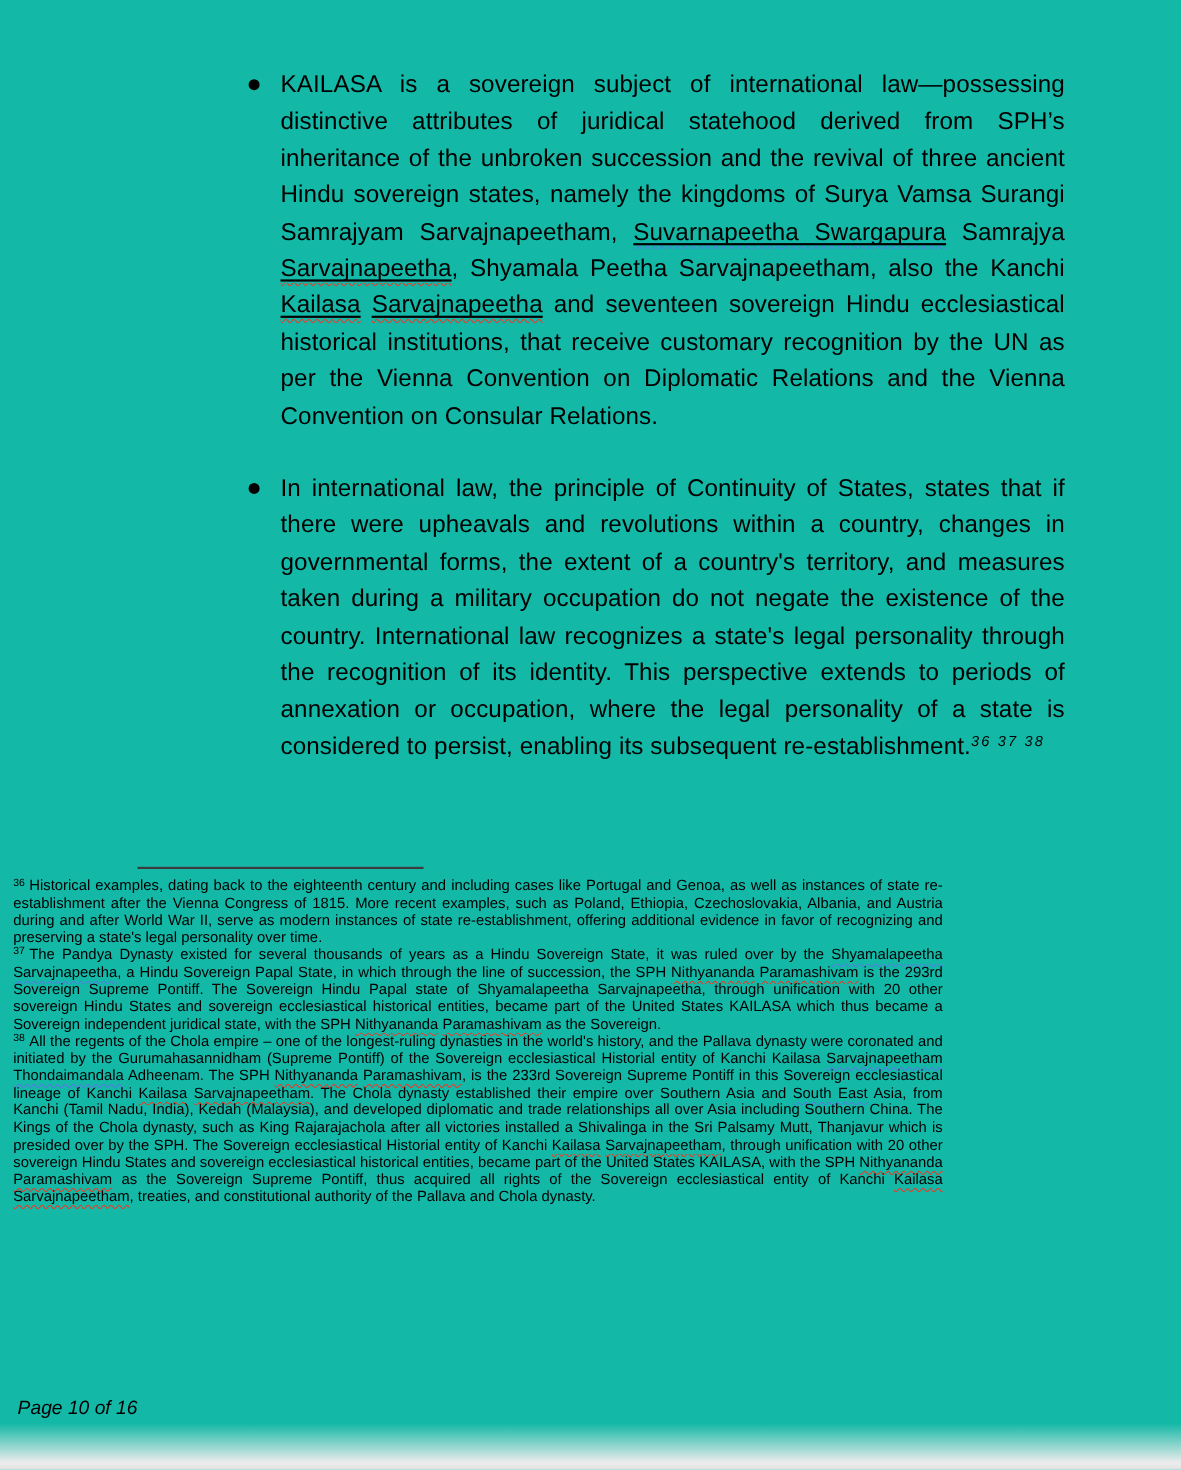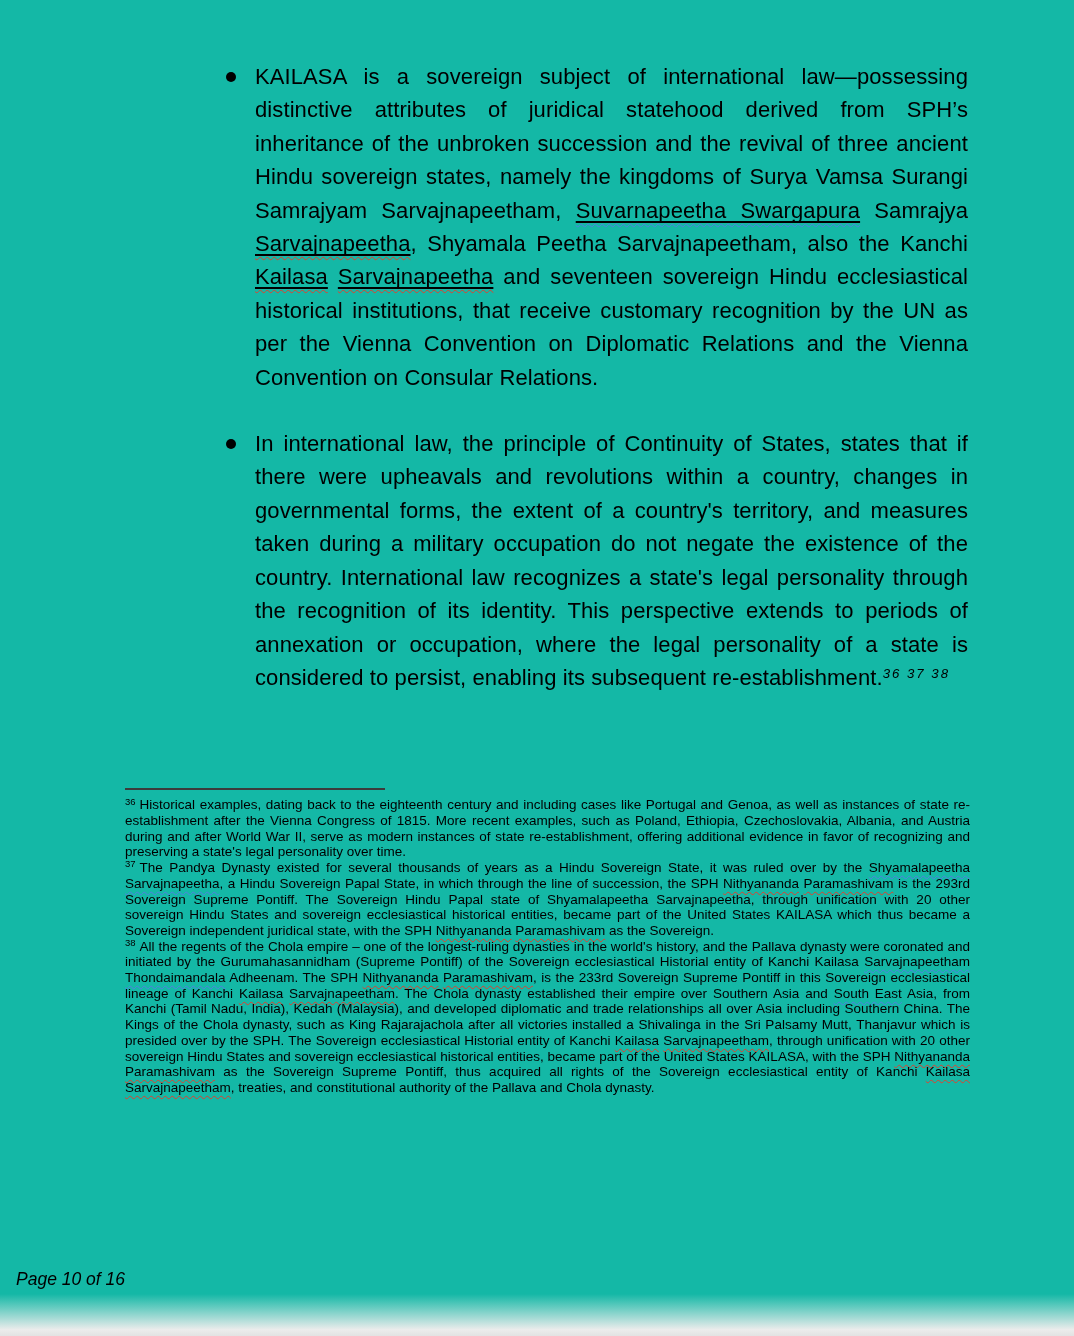--- a/index.html
+++ b/index.html
@@ -45,21 +45,20 @@
   }
   
   .footnote-sep {
     margin: 94px 0 7px 113px;
     width: 260px;
     border: none;
     border-top: 2px solid #3c3c3c;
     height: 0;
   }
   .footnotes {
-    margin-left: 113px;
     width: 845px;
   }
   .footnote {
     margin: 0;
     font-size: 13.5px;
     line-height: 15.7px;
     text-align: justify;
   }
   .fn-marker {
     font-size: 9.5px;

